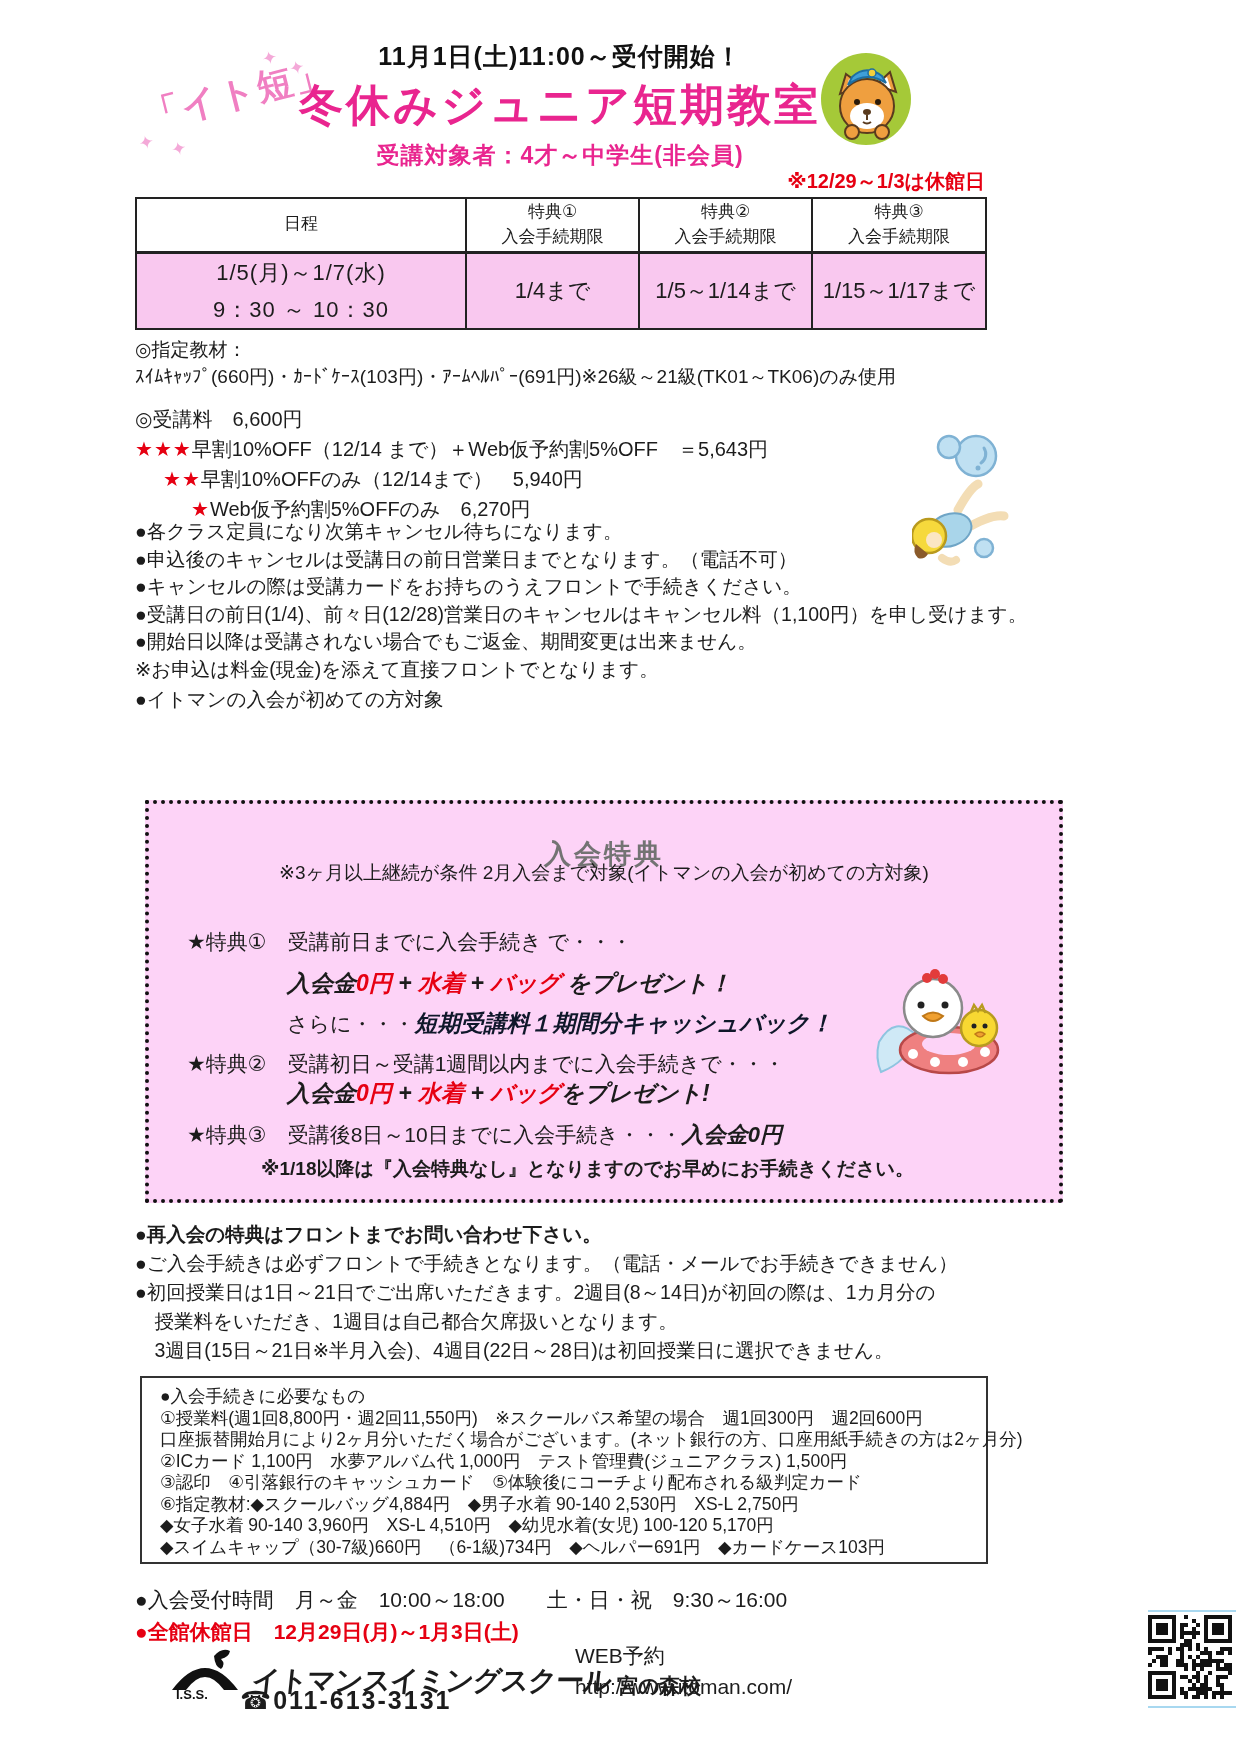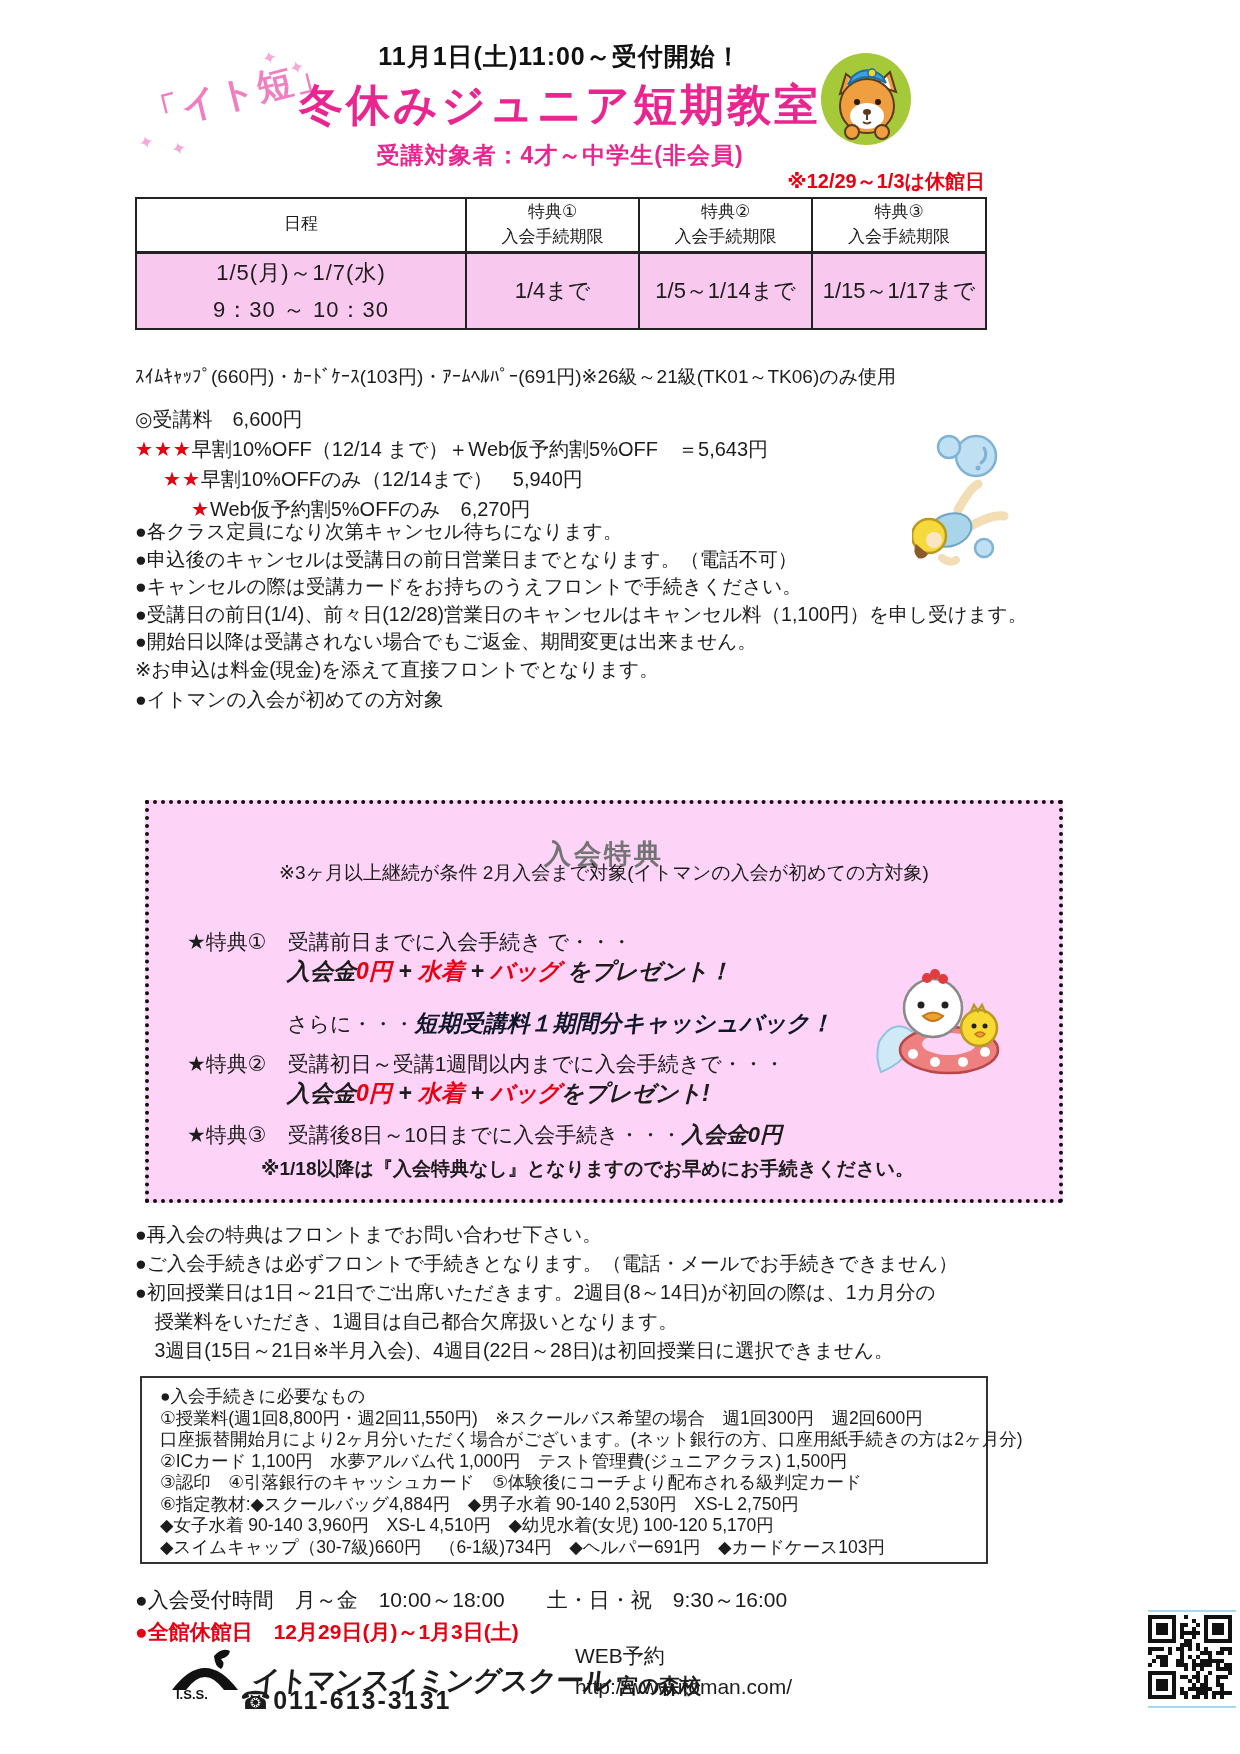--- a/index.html
+++ b/index.html
@@ -60,34 +60,34 @@
     background:#fdd3f7; border:4px dotted #111;
   }
   .bb-title { position:absolute; top:32px; left:0; width:100%; text-align:center;
     color:#737373; font-size:27px; font-weight:bold; letter-spacing:3px; }
   .bb-cond { position:absolute; top:56px; left:0; width:100%; text-align:center; font-size:19px; }
   .bb-line { position:absolute; white-space:nowrap; }
   .b-head { font-size:21px; }
   .gift { font-size:23px; font-weight:bold; font-style:italic; }
   .gift .gr { color:#e60012; }
   .b1-head { top:124px; left:38px; }
-  .b1-gift { top:152px; left:138px; }
+  .b1-gift { top:164px; left:138px; }
   .b1-note { top:183px; left:168px; font-size:17px; }
   .b1-more { top:204px; left:138px; font-size:21px; }
   .b1-more .cashback { color:#0f172a; font-size:23px; font-weight:bold; font-style:italic; }
   .b2-head { top:246px; left:38px; }
   .b2-gift { top:274px; left:138px; }
   .b3-line { top:316px; left:38px; }
   .b3-line .gift { font-size:22px; }
   .bb-warning { top:352px; left:112px; font-size:19px; font-weight:bold; }
   .duck { position:absolute; left:724px; top:146px; }
 
   
   .reentry-block { top:1220px; font-size:19.5px; line-height:29px; }
-  .reentry-bold { font-weight:normal; }
+  .reentry-bold { font-weight:bold; }
   .kit-box {
     position:absolute; left:140px; top:1376px; width:848px; height:188px;
     border:2px solid #333; padding:8px 18px; font-size:17.5px; line-height:21.5px;
   }
   .kit-line { white-space:nowrap; }
 
   
   .footer-hours { left:135px; top:1586px; font-size:21px; }
   .footer-closed { left:135px; top:1618px; font-size:21px; font-weight:bold; color:#e60012; }
   .logo-block { left:168px; top:1646px; display:flex; align-items:flex-end; }
@@ -158,20 +158,21 @@
       <tr>
         <td class="datecell pre">1/5(月)～1/7(水)
 9：30 ～ 10：30</td>
         <td>1/4まで</td>
         <td>1/5～1/14まで</td>
         <td>1/15～1/17まで</td>
       </tr>
     </tbody>
   </table>
 
+  <div class="sec materials-head">◎指定教材：</div>
   <div class="sec materials-text">ｽｲﾑｷｬｯﾌﾟ(660円)・ｶｰﾄﾞｹｰｽ(103円)・ｱｰﾑﾍﾙﾊﾟｰ(691円)※26級～21級(TK01～TK06)のみ使用</div>
 
   <div class="sec fee-head">◎受講料　6,600円</div>
   <div class="sec fee-block">
     <div class="fee-line"><span class="stars">★★★</span><span>早割10%OFF（12/14 まで）＋Web仮予約割5%OFF　＝5,643円</span></div>
     <div class="fee-line ind1"><span class="stars">★★</span><span>早割10%OFFのみ（12/14まで）　5,940円</span></div>
     <div class="fee-line ind2"><span class="stars">★</span><span>Web仮予約割5%OFFのみ　6,270円</span></div>
   </div>
 
   <div class="sec notes-block">

